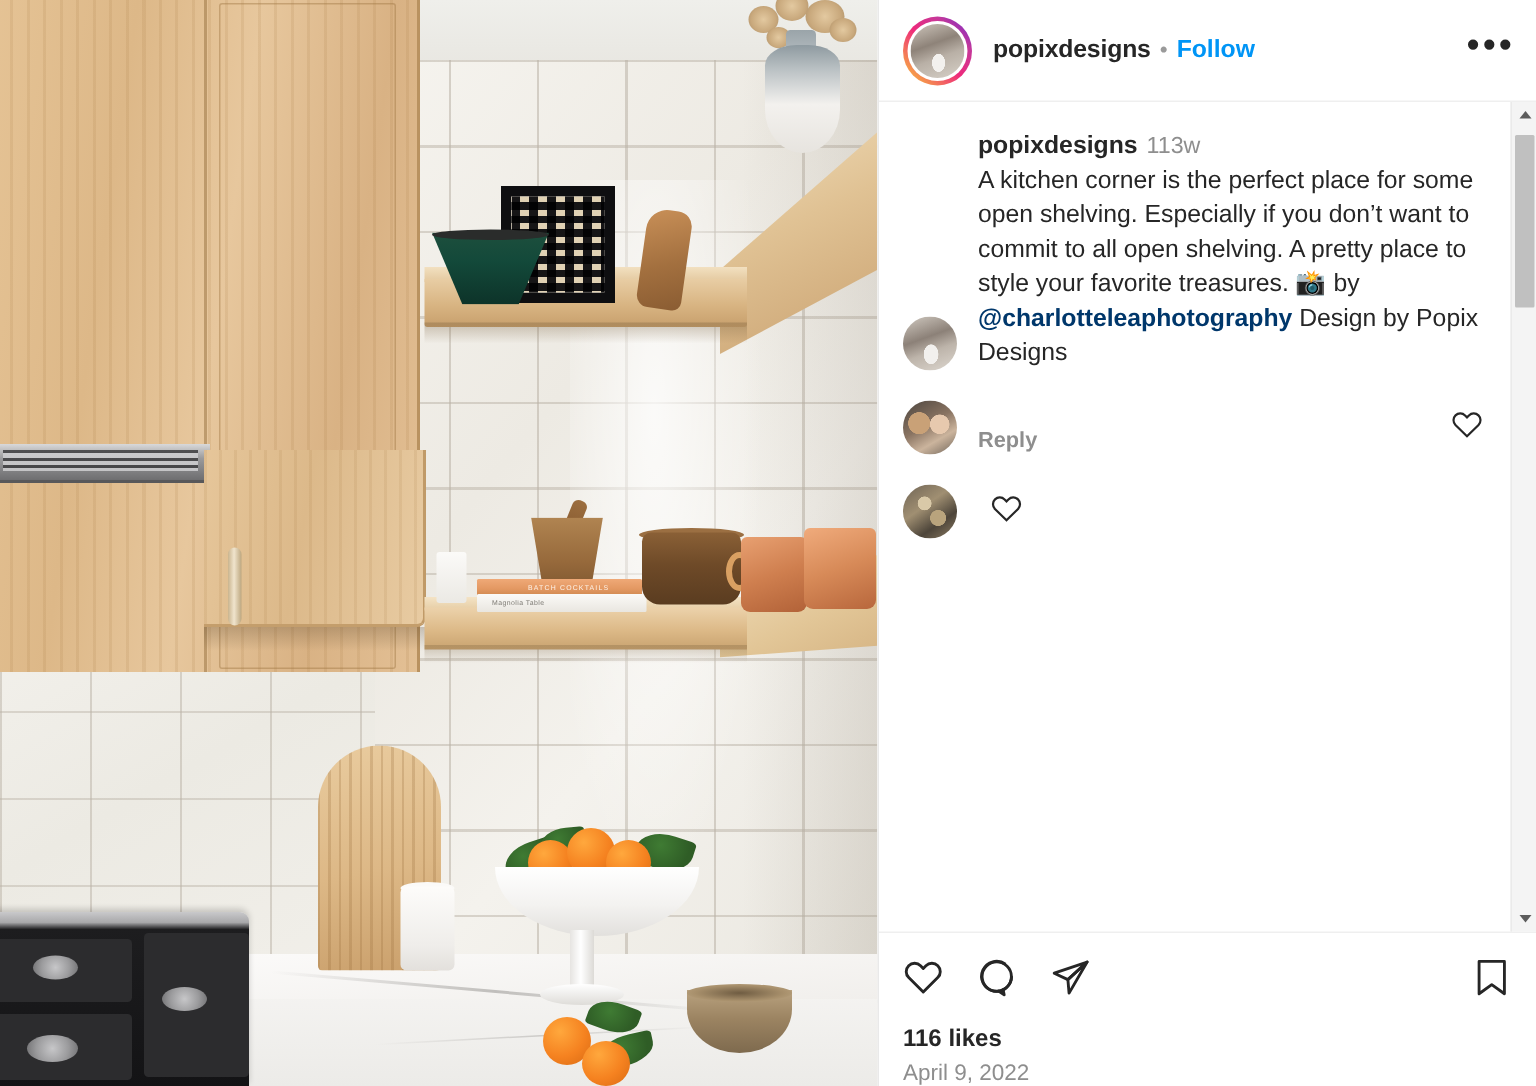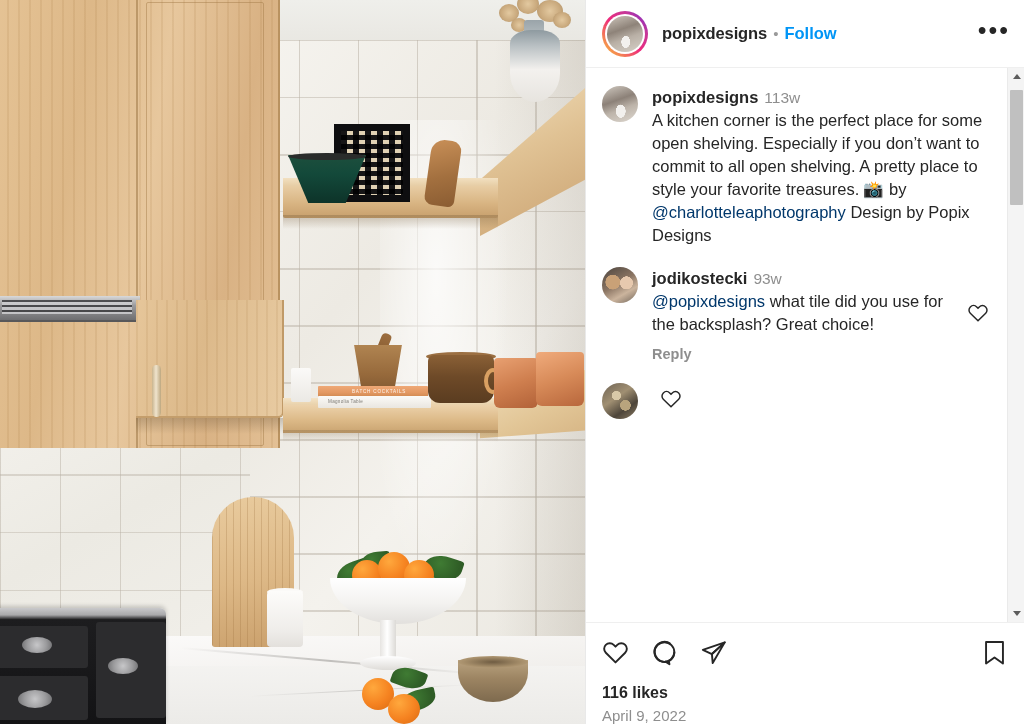--- a/index.html
+++ b/index.html
@@ -418,20 +418,21 @@
     display: flex;
   }
   .scroll-body {
     flex: 1 1 auto;
     padding: 18px 16px 6px 16px;
     overflow: hidden;
   }
   .cmt {
     display: flex;
     margin-bottom: 20px;
+    align-items: flex-end;
   }
   .cmt-av {
     width: 36px; height: 36px; border-radius: 50%;
     flex: 0 0 36px;
     margin-right: 14px;
   }
   .av-pop {
     background:
       radial-gradient(ellipse at 52% 70%, #f2f0ed 0 18%, rgba(0,0,0,0) 19%),
       linear-gradient(160deg,#d2cbc2 0%, #8c8178 40%, #bdb4aa 62%, #ddd7cf 100%);
@@ -447,21 +448,21 @@
       radial-gradient(circle at 40% 35%, #d9c9a8 0 14%, rgba(0,0,0,0) 15%),
       radial-gradient(circle at 65% 62%, #b9a47d 0 16%, rgba(0,0,0,0) 17%),
       linear-gradient(145deg,#6e6354 0%, #a08f72 40%, #4d453a 70%, #8d7d63 100%);
   }
   .cmt-main { flex: 1 1 auto; min-width: 0; }
   .cmt-text {
     font-size: 16.5px; line-height: 23px; color: #262626;
     word-wrap: break-word;
   }
   .uname { font-weight: bold; color: #262626; }
-  .mention { color: #00376b; }
+  .mention { color: #00376b; font-weight: bold; }
   .ago { color: #8e8e8e; font-weight: normal; margin-left: 6px; font-size: 15.5px; }
   .reply {
     display: inline-block;
     margin-top: 10px;
     font-size: 14.5px; font-weight: bold; color: #8e8e8e;
     cursor: pointer;
   }
   .cmt-like {
     flex: 0 0 24px;
     margin-left: 8px;
@@ -685,24 +686,20 @@
             <div class="cmt-text">
               <span class="uname">popixdesigns</span><span class="ago">113w</span><br>
               <span>A kitchen corner is the perfect place for some open shelving. Especially if you don’t want to commit to all open shelving. A pretty place to style your favorite treasures. </span><span>📸</span><span> by </span><span class="mention">@charlotteleaphotography</span><span> Design by Popix Designs</span>
             </div>
           </div>
         </div>
 
         <div class="cmt">
           <div class="cmt-av av-jodi"></div>
           <div class="cmt-main">
-            <div class="cmt-text">
-              <span class="uname">jodikostecki</span><span class="ago">93w</span><br>
-              <span class="mention">@popixdesigns</span><span> what tile did you use for the backsplash? Great choice!</span>
-            </div>
             <span class="reply">Reply</span>
           </div>
           <span class="cmt-like">
             <svg width="22" height="22" viewBox="0 0 24 24" fill="none" stroke="#262626" stroke-width="1.6">
               <path d="M12 20.5 3.6 12.3a4.9 4.9 0 1 1 7-6.9l1.4 1.4 1.4-1.4a4.9 4.9 0 1 1 7 6.9z"></path>
             </svg>
           </span>
         </div>
 
         <div class="cmt">

